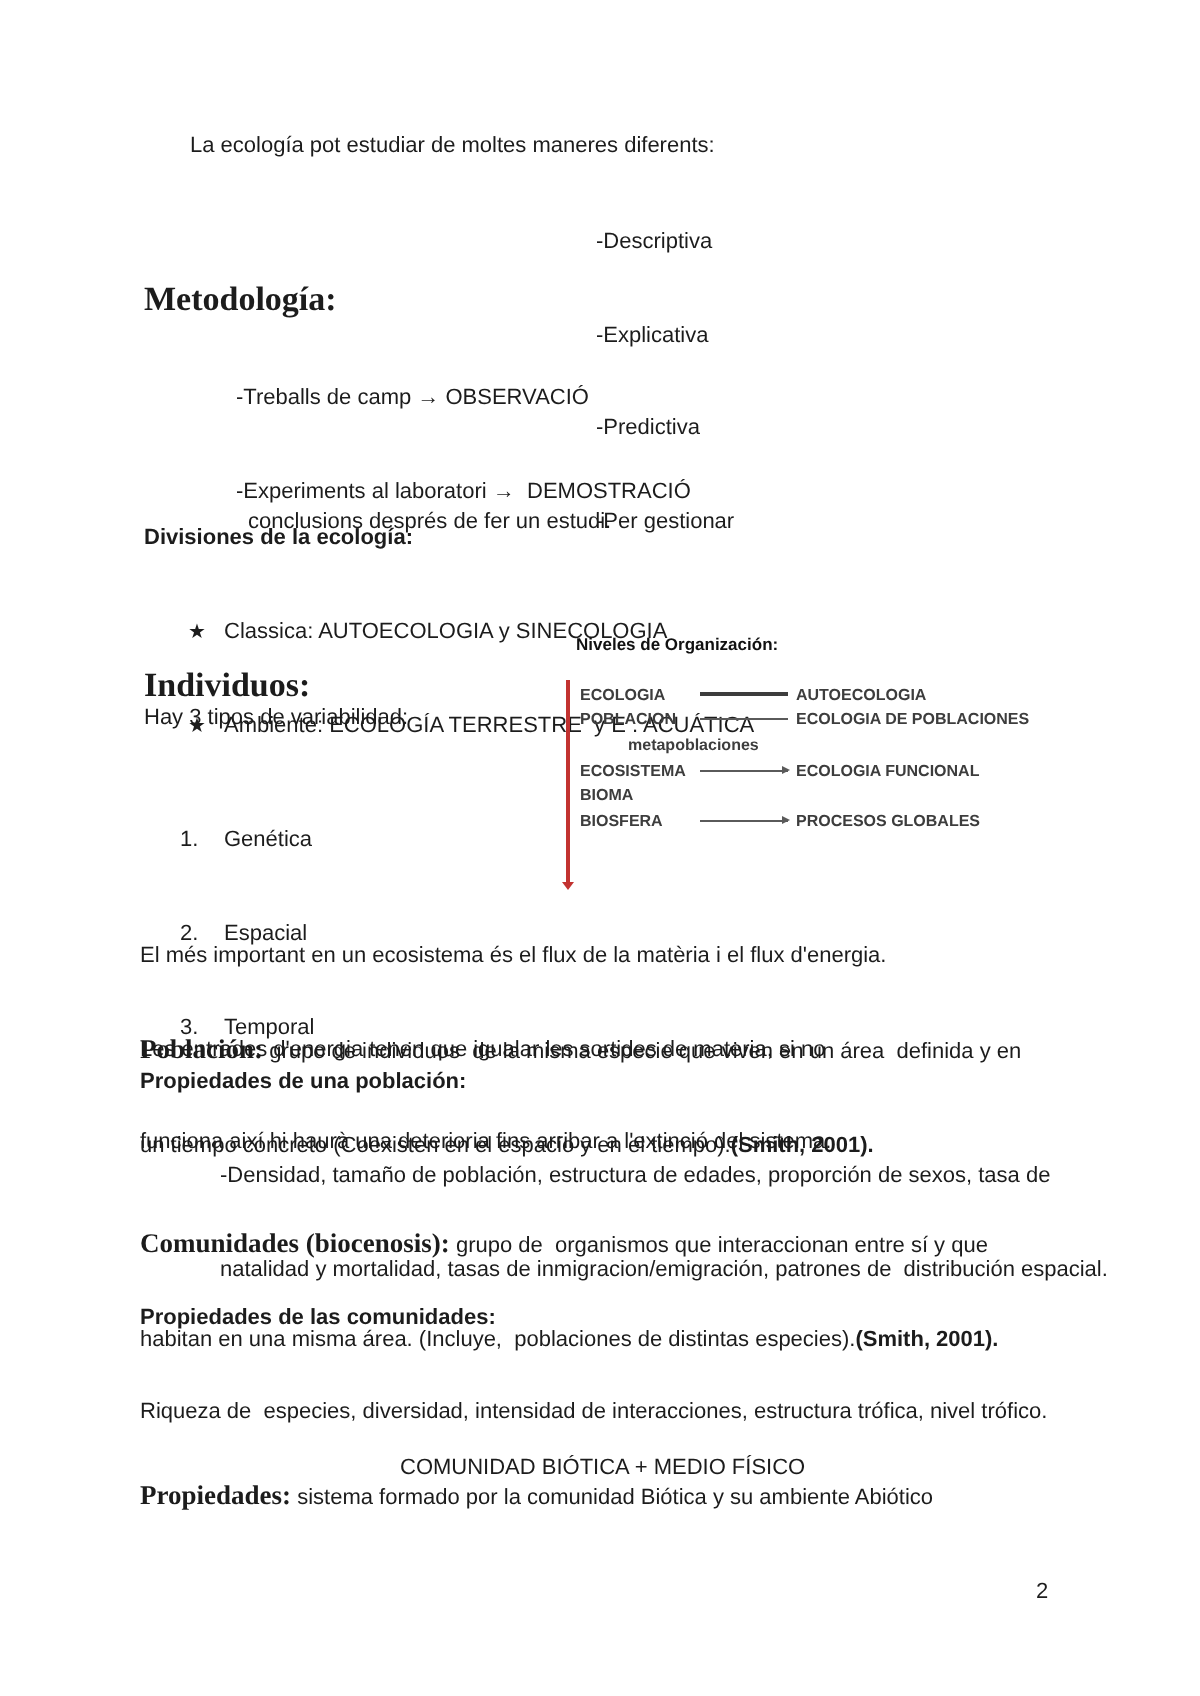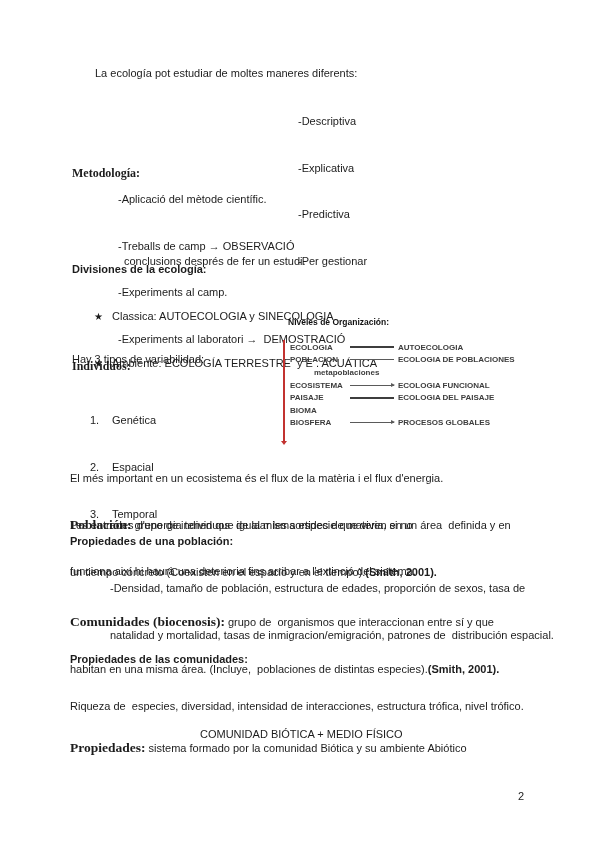--- a/index.html
+++ b/index.html
@@ -3,21 +3,21 @@
 <meta charset="utf-8">
 <style>
   html,body{margin:0;padding:0;}
   body{
     width:600px;height:848px;background:#ffffff;position:relative;
     font-family:"Liberation Sans", sans-serif;color:#1c1c1c;
     -webkit-font-smoothing:antialiased;overflow:hidden;
   }
   .abs{position:absolute;}
   .body-txt{font-size:11px;line-height:15.5px;white-space:pre;}
-  .serif-h{font-family:"Liberation Serif", serif;font-weight:bold;font-size:12px;margin-top:26px;}
+  .serif-h{font-family:"Liberation Serif", serif;font-weight:bold;font-size:17px;}
   .serif-term{font-family:"Liberation Serif", serif;font-weight:bold;font-size:13.5px;}
   .bold-sans{font-weight:bold;}
   .line{white-space:pre;}
   
   #intro-items div{white-space:pre;}
   
   .star-row{white-space:pre;}
   .star{display:inline-block;width:18px;font-size:10px;}
   
   .num-row{line-height:16px;white-space:pre;}
@@ -49,23 +49,21 @@
 <div class="abs body-txt" style="left:95px;top:66px;">La ecología pot estudiar de moltes maneres diferents:</div>
 <div class="abs body-txt" id="intro-items" style="left:298px;top:83px;">
   <div>-Descriptiva</div>
   <div>-Explicativa</div>
   <div>-Predictiva</div>
   <div>-Per gestionar</div>
 </div>
 
 <div class="abs serif-h" style="left:72px;top:140px;">Metodología:</div>
 <div class="abs body-txt" style="left:118px;top:161px;">
-  <div class="line">-Aplicació del mètode científic.</div>
   <div class="line">-Treballs de camp → OBSERVACIÓ</div>
-  <div class="line">-Experiments al camp.</div>
   <div class="line">-Experiments al laboratori →  DEMOSTRACIÓ</div>
 </div>
 <div class="abs body-txt" style="left:124px;top:223px;">
   <div class="line">conclusions després de fer un estudi.</div>
 </div>
 
 <div class="abs body-txt bold-sans" style="left:72px;top:262px;">Divisiones de la ecología:</div>
 <div class="abs body-txt" style="left:94px;top:278px;">
   <div class="star-row"><span class="star">★</span><span>Classica: AUTOECOLOGIA y SINECOLOGIA</span></div>
   <div class="star-row"><span class="star">★</span><span>Ambiente: ECOLOGÍA TERRESTRE  y E . ACUÁTICA</span></div>
@@ -86,25 +84,20 @@
       <span class="nv-con c1"></span>
       <span class="nv-right">ECOLOGIA DE POBLACIONES</span>
     </div>
     <div class="nv-row">
       <span class="nv-left indent">metapoblaciones</span>
     </div>
     <div class="nv-row">
       <span class="nv-left">ECOSISTEMA</span>
       <span class="nv-con c1 arrow"></span>
       <span class="nv-right">ECOLOGIA FUNCIONAL</span>
-    </div>
-    <div class="nv-row">
-      <span class="nv-left">PAISAJE</span>
-      <span class="nv-con c25"></span>
-      <span class="nv-right">ECOLOGIA DEL PAISAJE</span>
     </div>
     <div class="nv-row">
       <span class="nv-left">BIOMA</span>
     </div>
     <div class="nv-row">
       <span class="nv-left">BIOSFERA</span>
       <span class="nv-con c1 arrow"></span>
       <span class="nv-right">PROCESOS GLOBALES</span>
     </div>
   </div>

